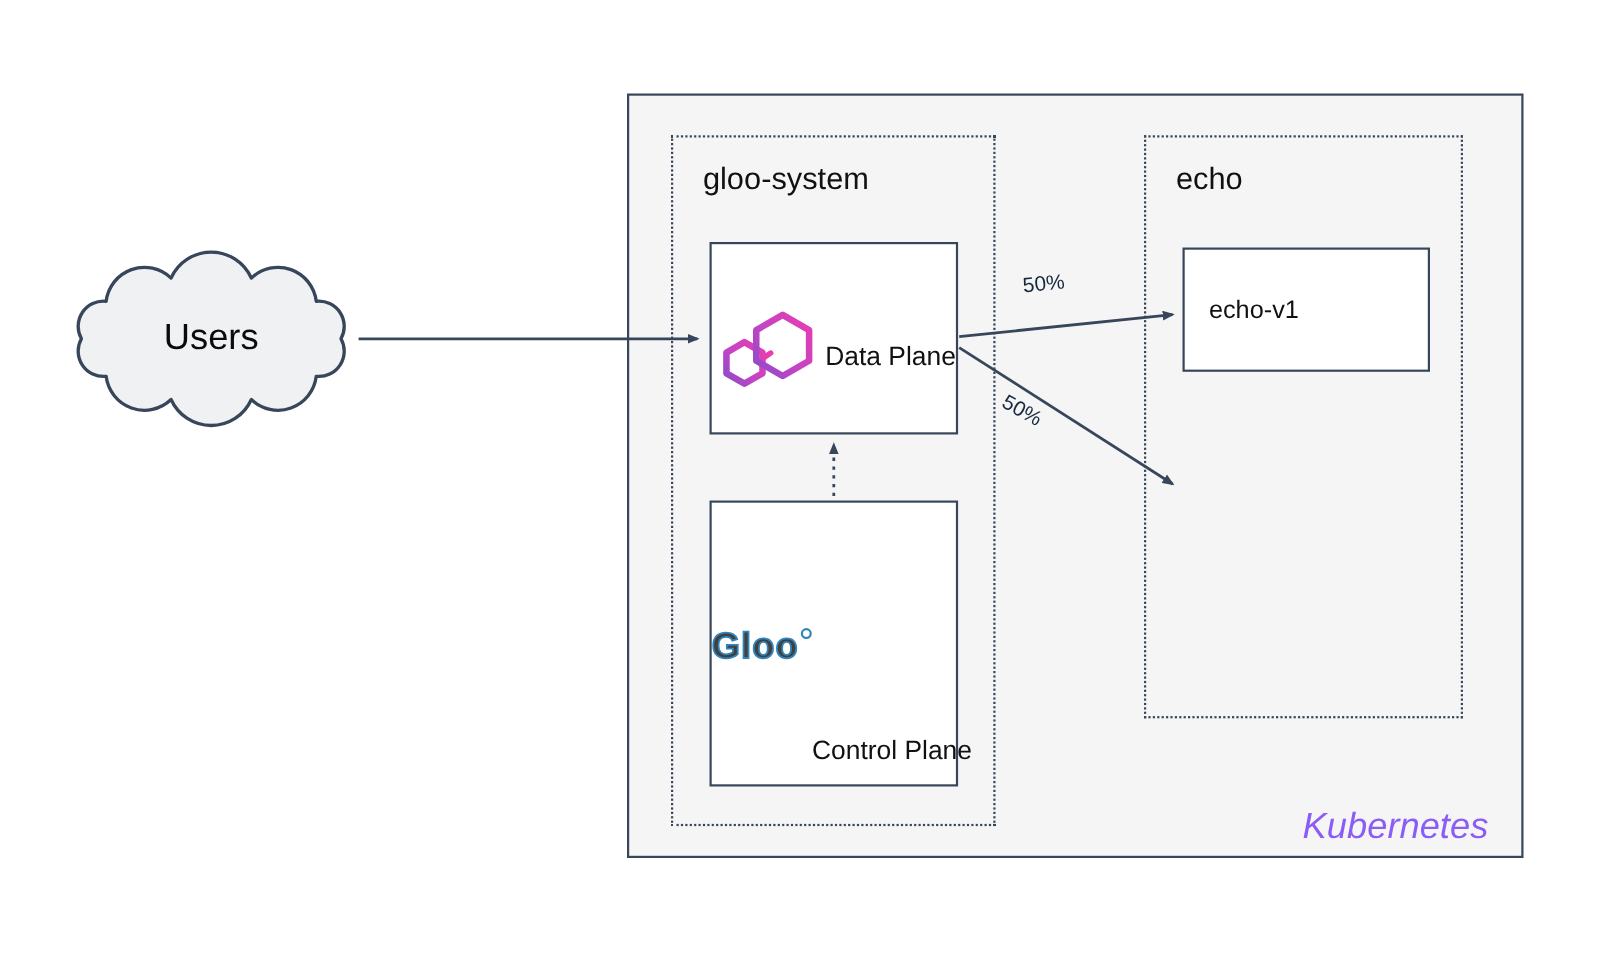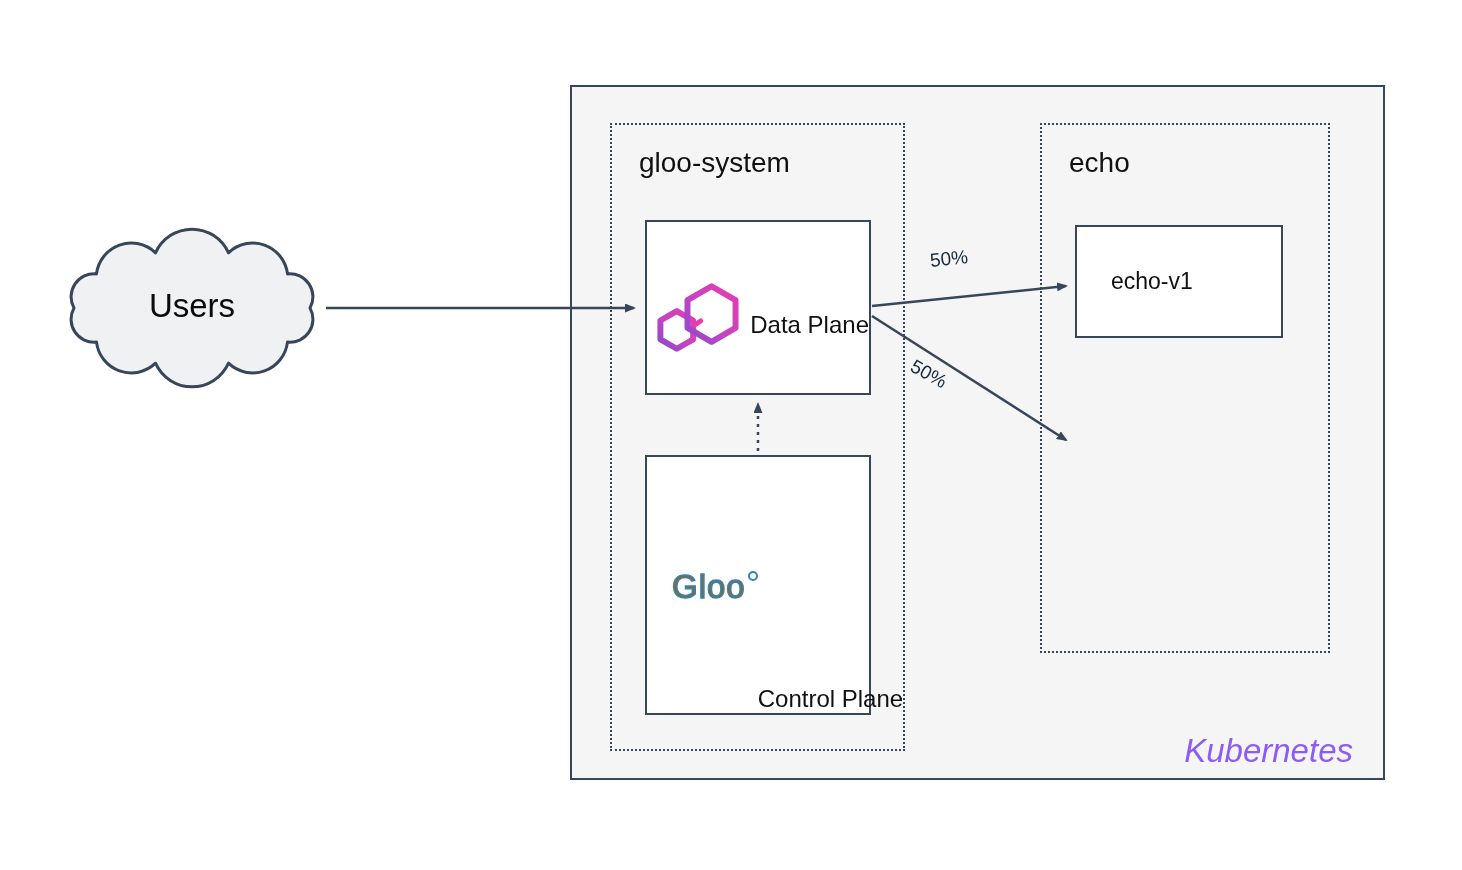--- a/index.html
+++ b/index.html
@@ -60,49 +60,48 @@
   .node-label {
     font-size: 24px;
     color: #111111;
     white-space: nowrap;
   }
 
   .data-plane { left: 645px; top: 220px; width: 226px; height: 175px; padding-top: 22px; }
   .data-plane .node-label { margin-top: 12px; }
 
   .control-plane { left: 645px; top: 455px; width: 226px; height: 260px; padding-top: 6px; }
-  .control-plane .node-label { margin-top: auto; }
+  .control-plane .node-label { margin-top: auto; margin-bottom: 16px; }
 
   .wordmark {
     margin-top: -4px;
     font-size: 33px;
-    font-weight: 400;
+    font-weight: 700;
     letter-spacing: 1px;
-    color: #a16207;
+    color: #404040;
     -webkit-text-stroke: 1.6px #3184bc;
     line-height: 1;
     display: flex;
     align-items: flex-start;
-    margin-left: 25px;
   }
   .wordmark .ring {
     display: inline-block;
     width: 6px; height: 6px;
     border: 2.5px solid #3184bc;
     border-radius: 50%;
     margin-left: 2px;
     margin-top: 1px;
   }
 
   .svc {
-    width: 208px; height: 113px;
+    width: 225px; height: 113px;
     flex-direction: row;
     align-items: center;
     justify-content: flex-start;
-    padding-left: 34px;
+    padding-left: 22px;
   }
   .svc-v1 { left: 1075px; top: 225px; }
   .svc-v2 { left: 1075px; top: 395px; }
   .svc .node-label { font-size: 23px; }
 
   
   .cloud-wrap {
     position: absolute;
     left: 52px; top: 226px;
     width: 280px; height: 165px;

